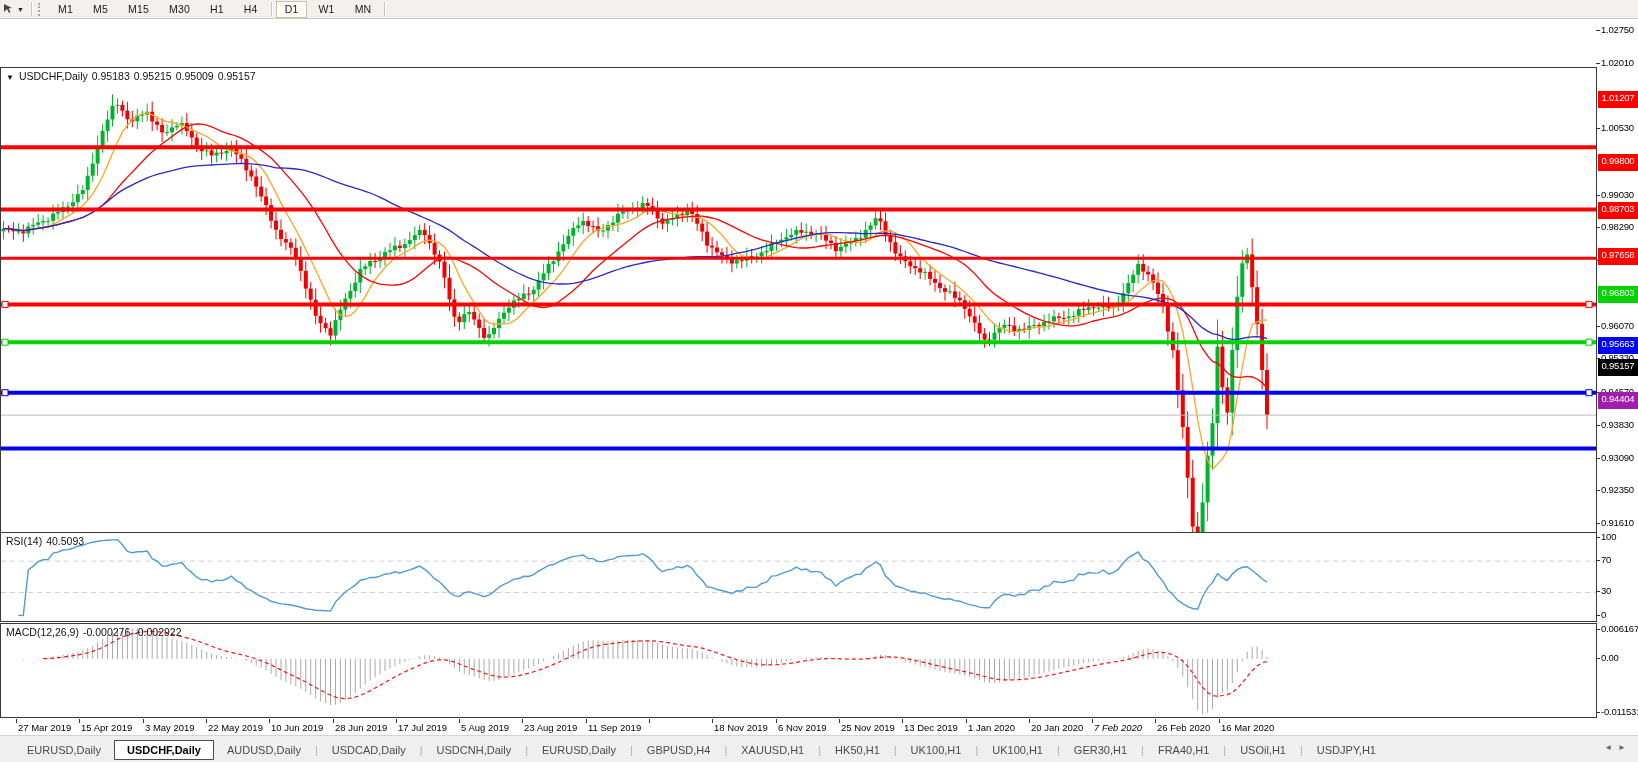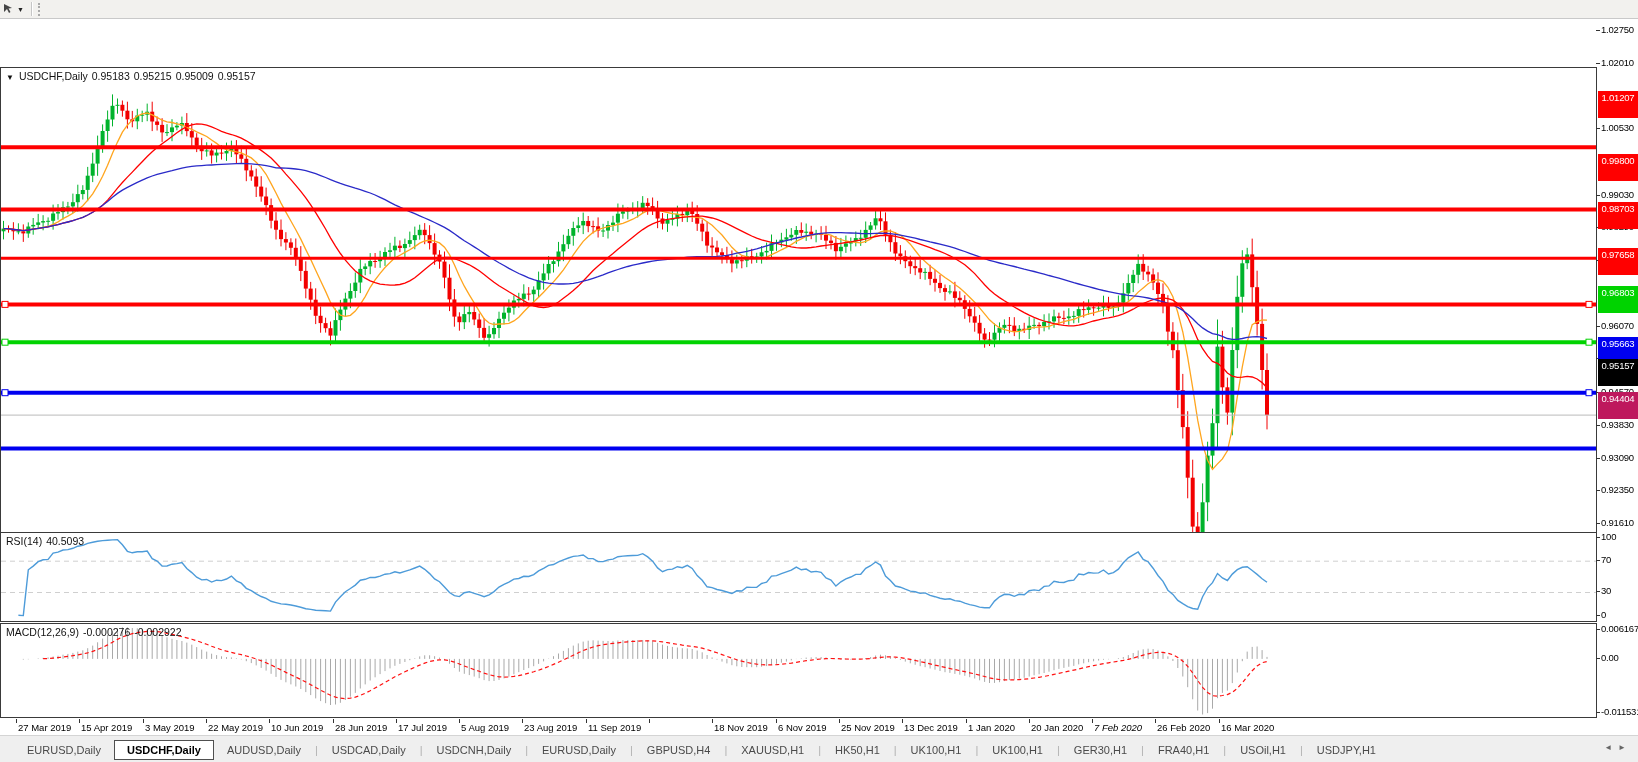--- a/index.html
+++ b/index.html
@@ -33,21 +33,21 @@
     position:absolute;left:5px;top:2px;font-size:10.5px;color:#111;z-index:5;white-space:nowrap;
   }
   #chart-title .t-caret{font-size:8px;margin-right:5px;}
   #chart-title span{margin-right:4px;}
   .ind-val{margin-left:4px;}
   
   #overlay{position:absolute;left:0;top:0;width:1638px;height:762px;pointer-events:none;}
   .price-tick{position:absolute;left:1601px;width:37px;font-size:9.5px;color:#000;letter-spacing:-0.2px;white-space:nowrap;}
   .tickmark{position:absolute;left:1596px;width:4px;height:1px;background:#333;}
   .axis-box{
-    position:absolute;left:1598px;width:40px;height:27px;line-height:13px;
+    position:absolute;left:1598px;width:40px;height:17px;line-height:13px;
     font-size:9.5px;color:#fff;text-align:center;letter-spacing:-0.2px;white-space:nowrap;
   }
   
   #date-axis{position:absolute;left:0;top:719px;width:1597px;height:16px;background:#fff;}
   .date-tick{position:absolute;top:0;width:1px;height:4px;background:#333;}
   .date-label{position:absolute;top:3px;font-size:9.5px;color:#000;white-space:nowrap;}
   
   #tabbar{
     position:absolute;left:0;top:735px;width:1638px;height:27px;background:#efefef;
     border-top:1px solid #d4d4d4;display:flex;align-items:center;font-size:11px;color:#4a4a4a;
@@ -62,20 +62,33 @@
 
 <div id="toolbar">
   <span class="tb-icon">
     <svg width="12" height="12" viewBox="0 0 12 12">
       <path d="M2 1 L2 9 L5 6 L7 10 L8.5 9 L6.5 5.5 L10 5 Z" fill="#444"></path>
     </svg>
   </span>
   <span class="tb-caret">▼</span>
   <div class="tb-sep"></div>
   <div class="tb-grip"></div>
+  <div id="tf-buttons" style="display:flex;align-items:center;">
+      <div class="tf-btn">M1</div>
+      <div class="tf-btn">M5</div>
+      <div class="tf-btn">M15</div>
+      <div class="tf-btn">M30</div>
+      <div class="tf-btn">H1</div>
+      <div class="tf-btn">H4</div>
+      <div class="tb-sep"></div>
+      <div class="tf-btn active">D1</div>
+      <div class="tf-btn">W1</div>
+      <div class="tf-btn">MN</div>
+      <div class="tb-sep"></div>
+    </div>
 </div>
 
 <div id="main-panel" class="panel">
   <div id="chart-title" class="panel-label">
     <span class="t-caret">▼</span><span>USDCHF,Daily</span><span>0.95183</span><span>0.95215</span><span>0.95009</span><span>0.95157</span>
   </div>
   <div id="main-svg-holder">
       <svg width="1595" height="510">
         <line x1="2.5" y1="152.9" x2="2.5" y2="171.4" stroke="#00B32C" stroke-width="1"></line>
         <rect x="0.5" y="160.6" width="4" height="2.7" fill="#00B32C"></rect>
@@ -955,21 +968,21 @@
     <div class="tickmark" style="top: 490px;"></div>
     <div class="price-tick" style="left: 1601px; top: 484px;">0.92350</div>
     <div class="tickmark" style="top: 523px;"></div>
     <div class="price-tick" style="left: 1601px; top: 517px;">0.91610</div>
     <div class="axis-box" style="left: 1598px; top: 91px; background: rgb(255, 0, 0);">1.01207</div>
     <div class="axis-box" style="left: 1598px; top: 154px; background: rgb(255, 0, 0);">0.99800</div>
     <div class="axis-box" style="left: 1598px; top: 202px; background: rgb(255, 0, 0);">0.98703</div>
     <div class="axis-box" style="left: 1598px; top: 248px; background: rgb(255, 0, 0);">0.97658</div>
     <div class="axis-box" style="left: 1598px; top: 286px; background: rgb(0, 211, 0);">0.96803</div>
     <div class="axis-box" style="left: 1598px; top: 337px; background: rgb(0, 0, 240);">0.95663</div>
-    <div class="axis-box" style="left: 1598px; top: 392px; background: #be185d; text-align: center;">0.94404</div>
+    <div class="axis-box" style="left: 1598px; top: 392px; background: #a21caf; text-align: center;">0.94404</div>
     <div class="axis-box" style="left: 1598px; top: 359px; background: rgb(0, 0, 0);">0.95157</div>
     <div class="tickmark" style="top: 537px;"></div>
     <div class="price-tick" style="left: 1601px; top: 531px;">100</div>
     <div class="tickmark" style="top: 560px;"></div>
     <div class="price-tick" style="left: 1601px; top: 554px;">70</div>
     <div class="tickmark" style="top: 591px;"></div>
     <div class="price-tick" style="left: 1601px; top: 585px;">30</div>
     <div class="tickmark" style="top: 615px;"></div>
     <div class="price-tick" style="left: 1601px; top: 609px;">0</div>
     <div class="tickmark" style="top: 629px;"></div>

